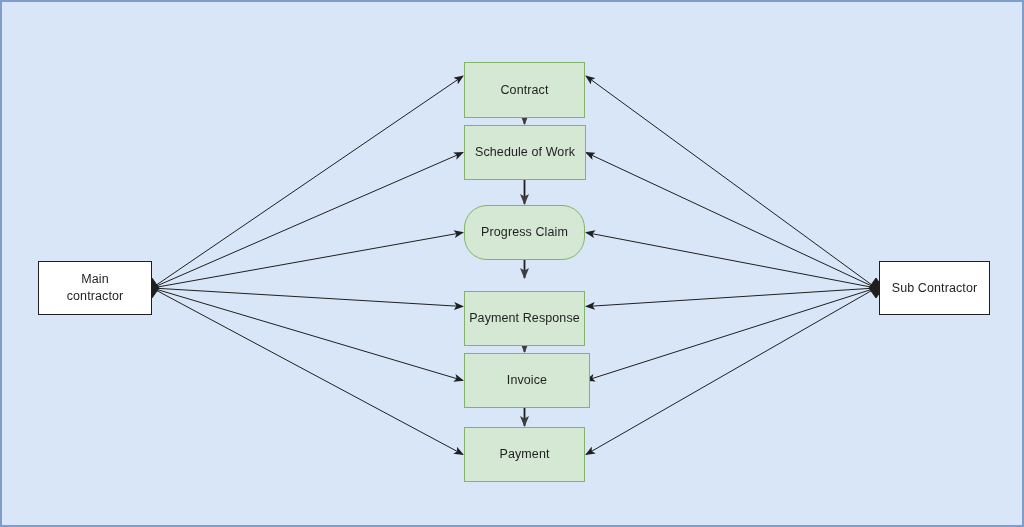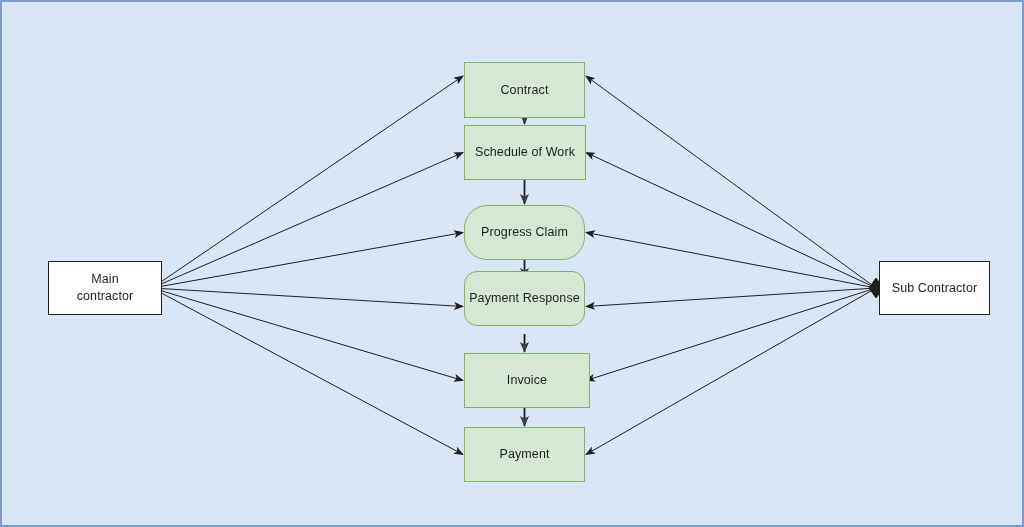--- a/index.html
+++ b/index.html
@@ -99,30 +99,30 @@
   <div id="nodes">
       <div class="node process" style="left: 462px; top: 60px; width: 121px; height: 56px;">
         <span class="node-label">Contract</span>
       </div>
       <div class="node process" style="left: 462px; top: 123px; width: 122px; height: 55px;">
         <span class="node-label">Schedule of Work</span>
       </div>
       <div class="node process" style="left: 462px; top: 203px; width: 121px; height: 55px; border-radius: 23px;">
         <span class="node-label">Progress Claim</span>
       </div>
-      <div class="node process" style="left: 462px; top: 269px; width: 121px; height: 55px; border-radius: 13px;">
+      <div class="node process" style="left: 462px; top: 289px; width: 121px; height: 55px;">
         <span class="node-label">Payment Response</span>
       </div>
       <div class="node process" style="left: 462px; top: 351px; width: 126px; height: 55px;">
         <span class="node-label">Invoice</span>
       </div>
       <div class="node process" style="left: 462px; top: 425px; width: 121px; height: 55px;">
         <span class="node-label">Payment</span>
       </div>
-      <div class="node actor" style="left: 36px; top: 259px; width: 114px; height: 54px; margin-left: 10px;">
+      <div class="node actor" style="left: 36px; top: 259px; width: 114px; height: 54px;">
         <span class="node-label">Main
 contractor</span>
       </div>
       <div class="node actor" style="left: 877px; top: 259px; width: 111px; height: 54px;">
         <span class="node-label">Sub Contractor</span>
       </div>
     </div>
 </div>
 
 </body></html>

